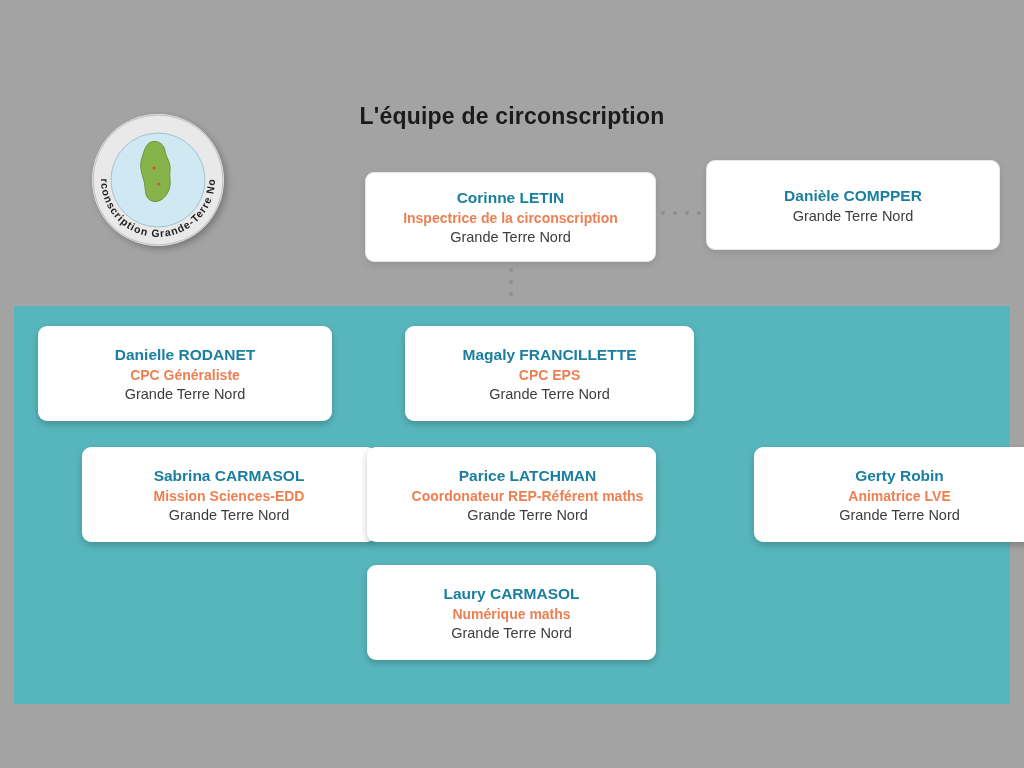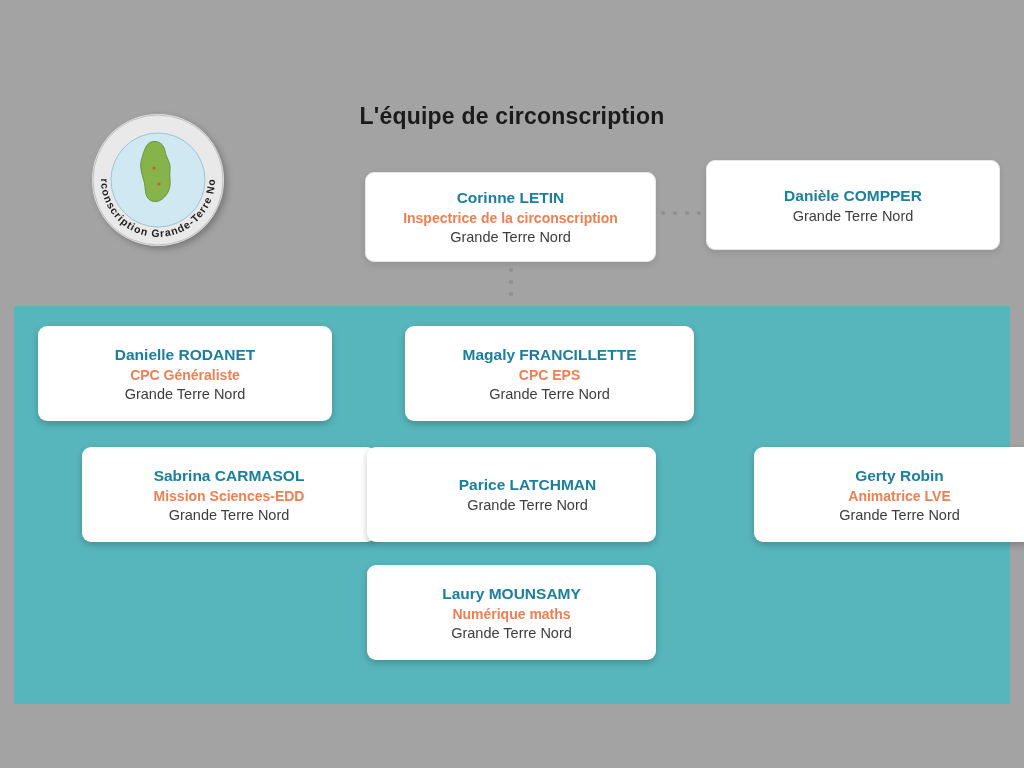--- a/index.html
+++ b/index.html
@@ -121,29 +121,30 @@
 
 
     <div class="card card-t-3">
       <span class="name">Sabrina CARMASOL</span>
       <span class="role">Mission Sciences-EDD</span>
       <span class="loc">Grande Terre Nord</span>
     </div>
 
     <div class="card card-t-4">
       <span class="name">Parice LATCHMAN</span>
+      <span class="role">Coordonateur REP-Référent maths</span>
       <span class="loc">Grande Terre Nord</span>
     </div>
 
     <div class="card card-t-5">
       <span class="name">Gerty Robin</span>
       <span class="role">Animatrice LVE</span>
       <span class="loc">Grande Terre Nord</span>
     </div>
 
     <div class="card card-t-6">
-      <span class="name">Laury MOUNSAMY</span>
+      <span class="name">Laury CARMASOL</span>
       <span class="role">Numérique maths</span>
       <span class="loc">Grande Terre Nord</span>
     </div>
 
   </div>
 </div>
 
 </body></html>

